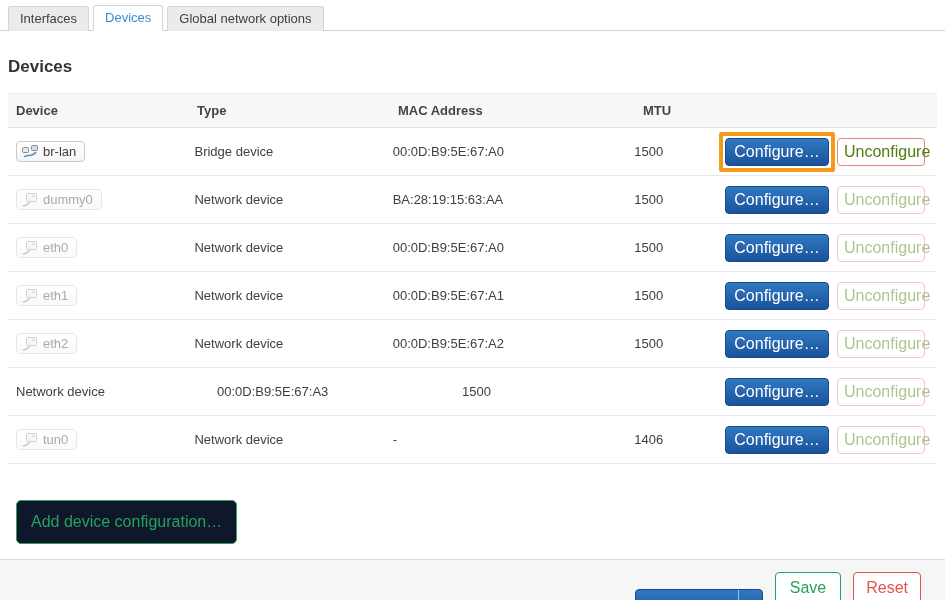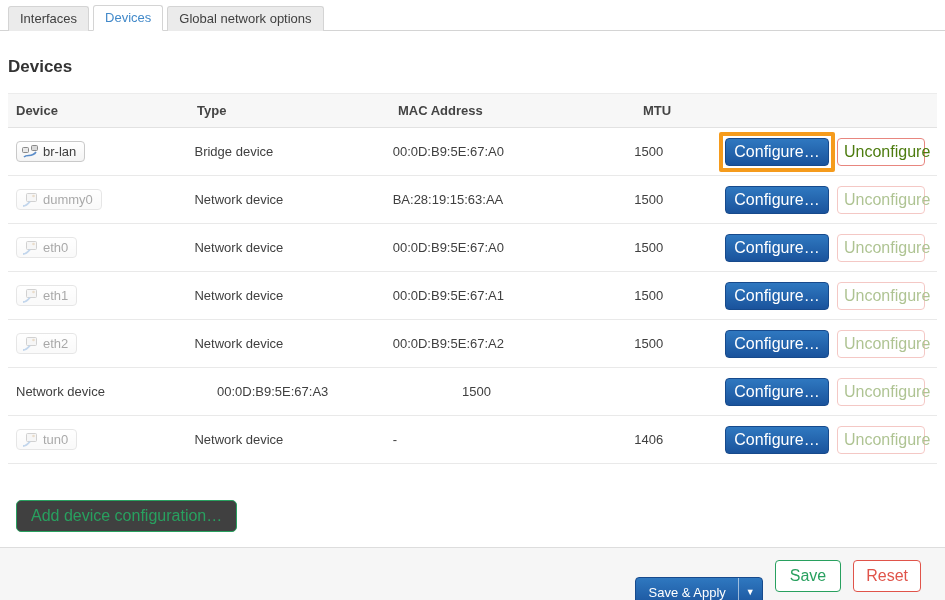--- a/index.html
+++ b/index.html
@@ -119,23 +119,23 @@
   .cfg-wrap { display: inline-flex; }
   .cfg-wrap.highlight {
     border: 4px solid #f59b1c;
     padding: 2px;
     margin: -6px;
     border-radius: 2px;
   }
 
   .btn-add {
     margin: 20px 0 0 16px;
-    padding: 7px 14px;
+    padding: 13px 14px;
     color: #28a05f;
-    background: #404040;
+    background: #0f172a;
     border: 1px solid #28a05f;
     border-radius: 5px;
   }
 
   
   .footer {
     margin-top: 15px;
     border-top: 1px solid #ddd;
     background: #f6f6f6;
     height: 57px;

